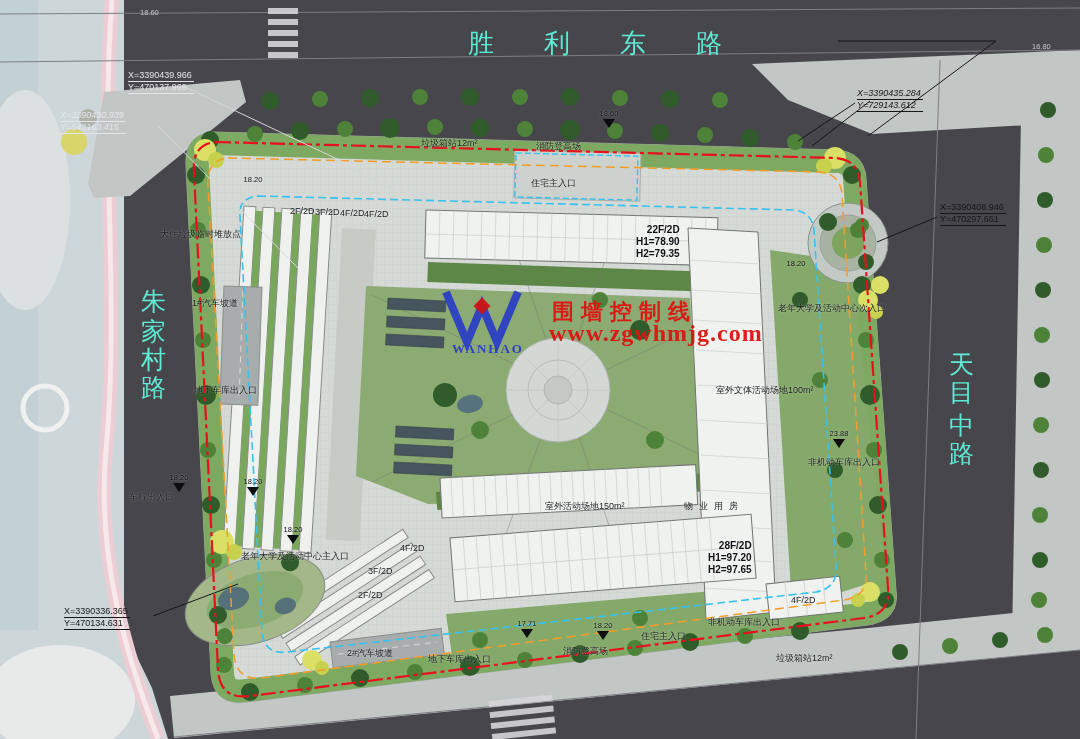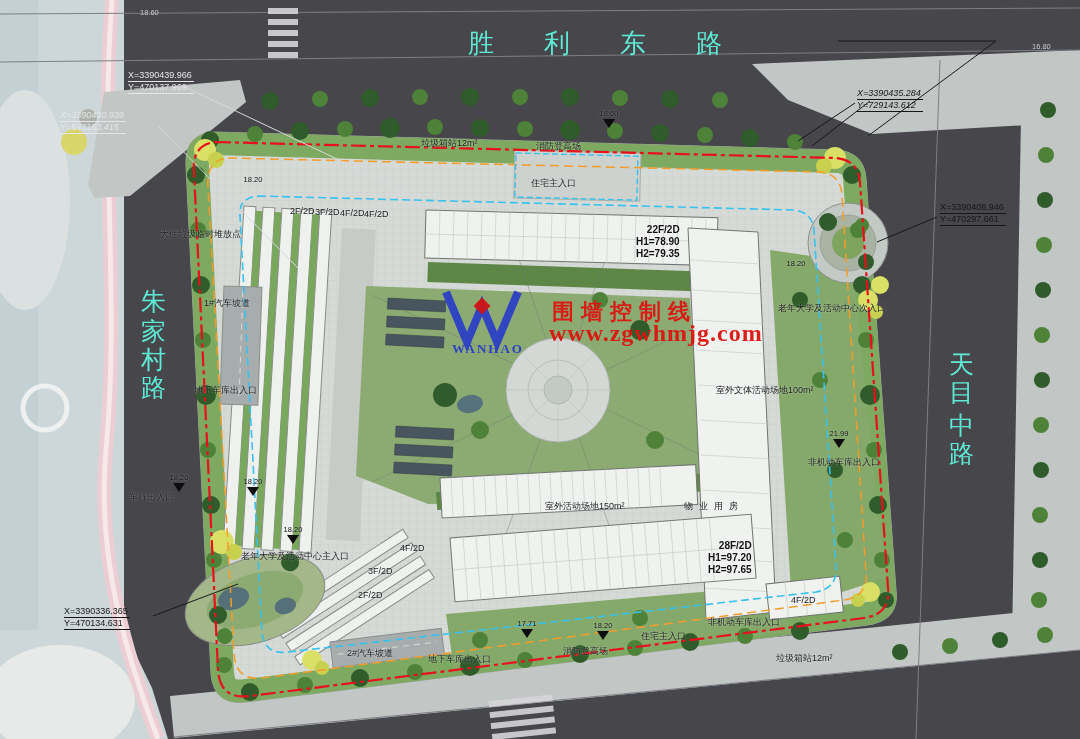--- a/index.html
+++ b/index.html
@@ -450,21 +450,21 @@
 
   <div class="wm-cn">围墙控制线</div>
   <div class="wm-url">www.zgwhmjg.com</div>
   <div class="wm-logo-text">WANHAO</div>
 
   <div id="annotations">
       <div class="lbl" style="left: 421px; top: 138px;">垃圾箱站12m²</div>
       <div class="lbl" style="left: 536px; top: 141px;">消防登高场</div>
       <div class="lbl" style="left: 531px; top: 178px;">住宅主入口</div>
       <div class="lbl" style="left: 160px; top: 229px;">大件垃圾临时堆放点</div>
-      <div class="lbl" style="left: 192px; top: 298px; margin-left: 12px;">1#汽车坡道</div>
+      <div class="lbl" style="left: 192px; top: 298px;">1#汽车坡道</div>
       <div class="lbl" style="left: 194px; top: 385px;">地下车库出入口</div>
       <div class="lbl" style="left: 129px; top: 492px;">车行出入口</div>
       <div class="lbl" style="left: 778px; top: 303px;">老年大学及活动中心次入口</div>
       <div class="lbl" style="left: 716px; top: 385px;">室外文体活动场地100m²</div>
       <div class="lbl" style="left: 808px; top: 457px;">非机动车库出入口</div>
       <div class="lbl" style="left: 545px; top: 501px;">室外活动场地150m²</div>
       <div class="lbl spaced" style="left: 684px; top: 501px;">物业用房</div>
       <div class="lbl" style="left: 241px; top: 551px;">老年大学及活动中心主入口</div>
       <div class="lbl" style="left: 347px; top: 648px;">2#汽车坡道</div>
       <div class="lbl" style="left: 428px; top: 654px;">地下车库出入口</div>
@@ -478,21 +478,21 @@
       <div class="lbl" style="left: 364px; top: 209px;">4F/2D</div>
       <div class="lbl" style="left: 400px; top: 543px;">4F/2D</div>
       <div class="lbl" style="left: 368px; top: 566px;">3F/2D</div>
       <div class="lbl" style="left: 358px; top: 590px;">2F/2D</div>
       <div class="lbl" style="left: 791px; top: 595px;">4F/2D</div>
     </div>
   <div id="elevations">
       <div class="elev" style="left: 594px; top: 110px;"><span>18.60</span><div class="tri"></div></div>
       <div class="elev" style="left: 238px; top: 176px;"><span>18.20</span></div>
       <div class="elev" style="left: 781px; top: 260px;"><span>18.20</span></div>
-      <div class="elev" style="left: 824px; top: 430px;"><span>21.99</span><div class="tri"></div></div>
+      <div class="elev" style="left: 824px; top: 430px;"><span>23.88</span><div class="tri"></div></div>
       <div class="elev" style="left: 164px; top: 474px;"><span>18.20</span><div class="tri"></div></div>
       <div class="elev" style="left: 238px; top: 478px;"><span>18.20</span><div class="tri"></div></div>
       <div class="elev" style="left: 278px; top: 526px;"><span>18.20</span><div class="tri"></div></div>
       <div class="elev" style="left: 512px; top: 620px;"><span>17.71</span><div class="tri"></div></div>
       <div class="elev" style="left: 588px; top: 622px;"><span>18.20</span><div class="tri"></div></div>
     </div>
   <div id="stations">
       <div class="station" style="left: 140px; top: 8px;">18.60</div>
       <div class="station" style="left: 1032px; top: 42px;">16.80</div>
     </div>

